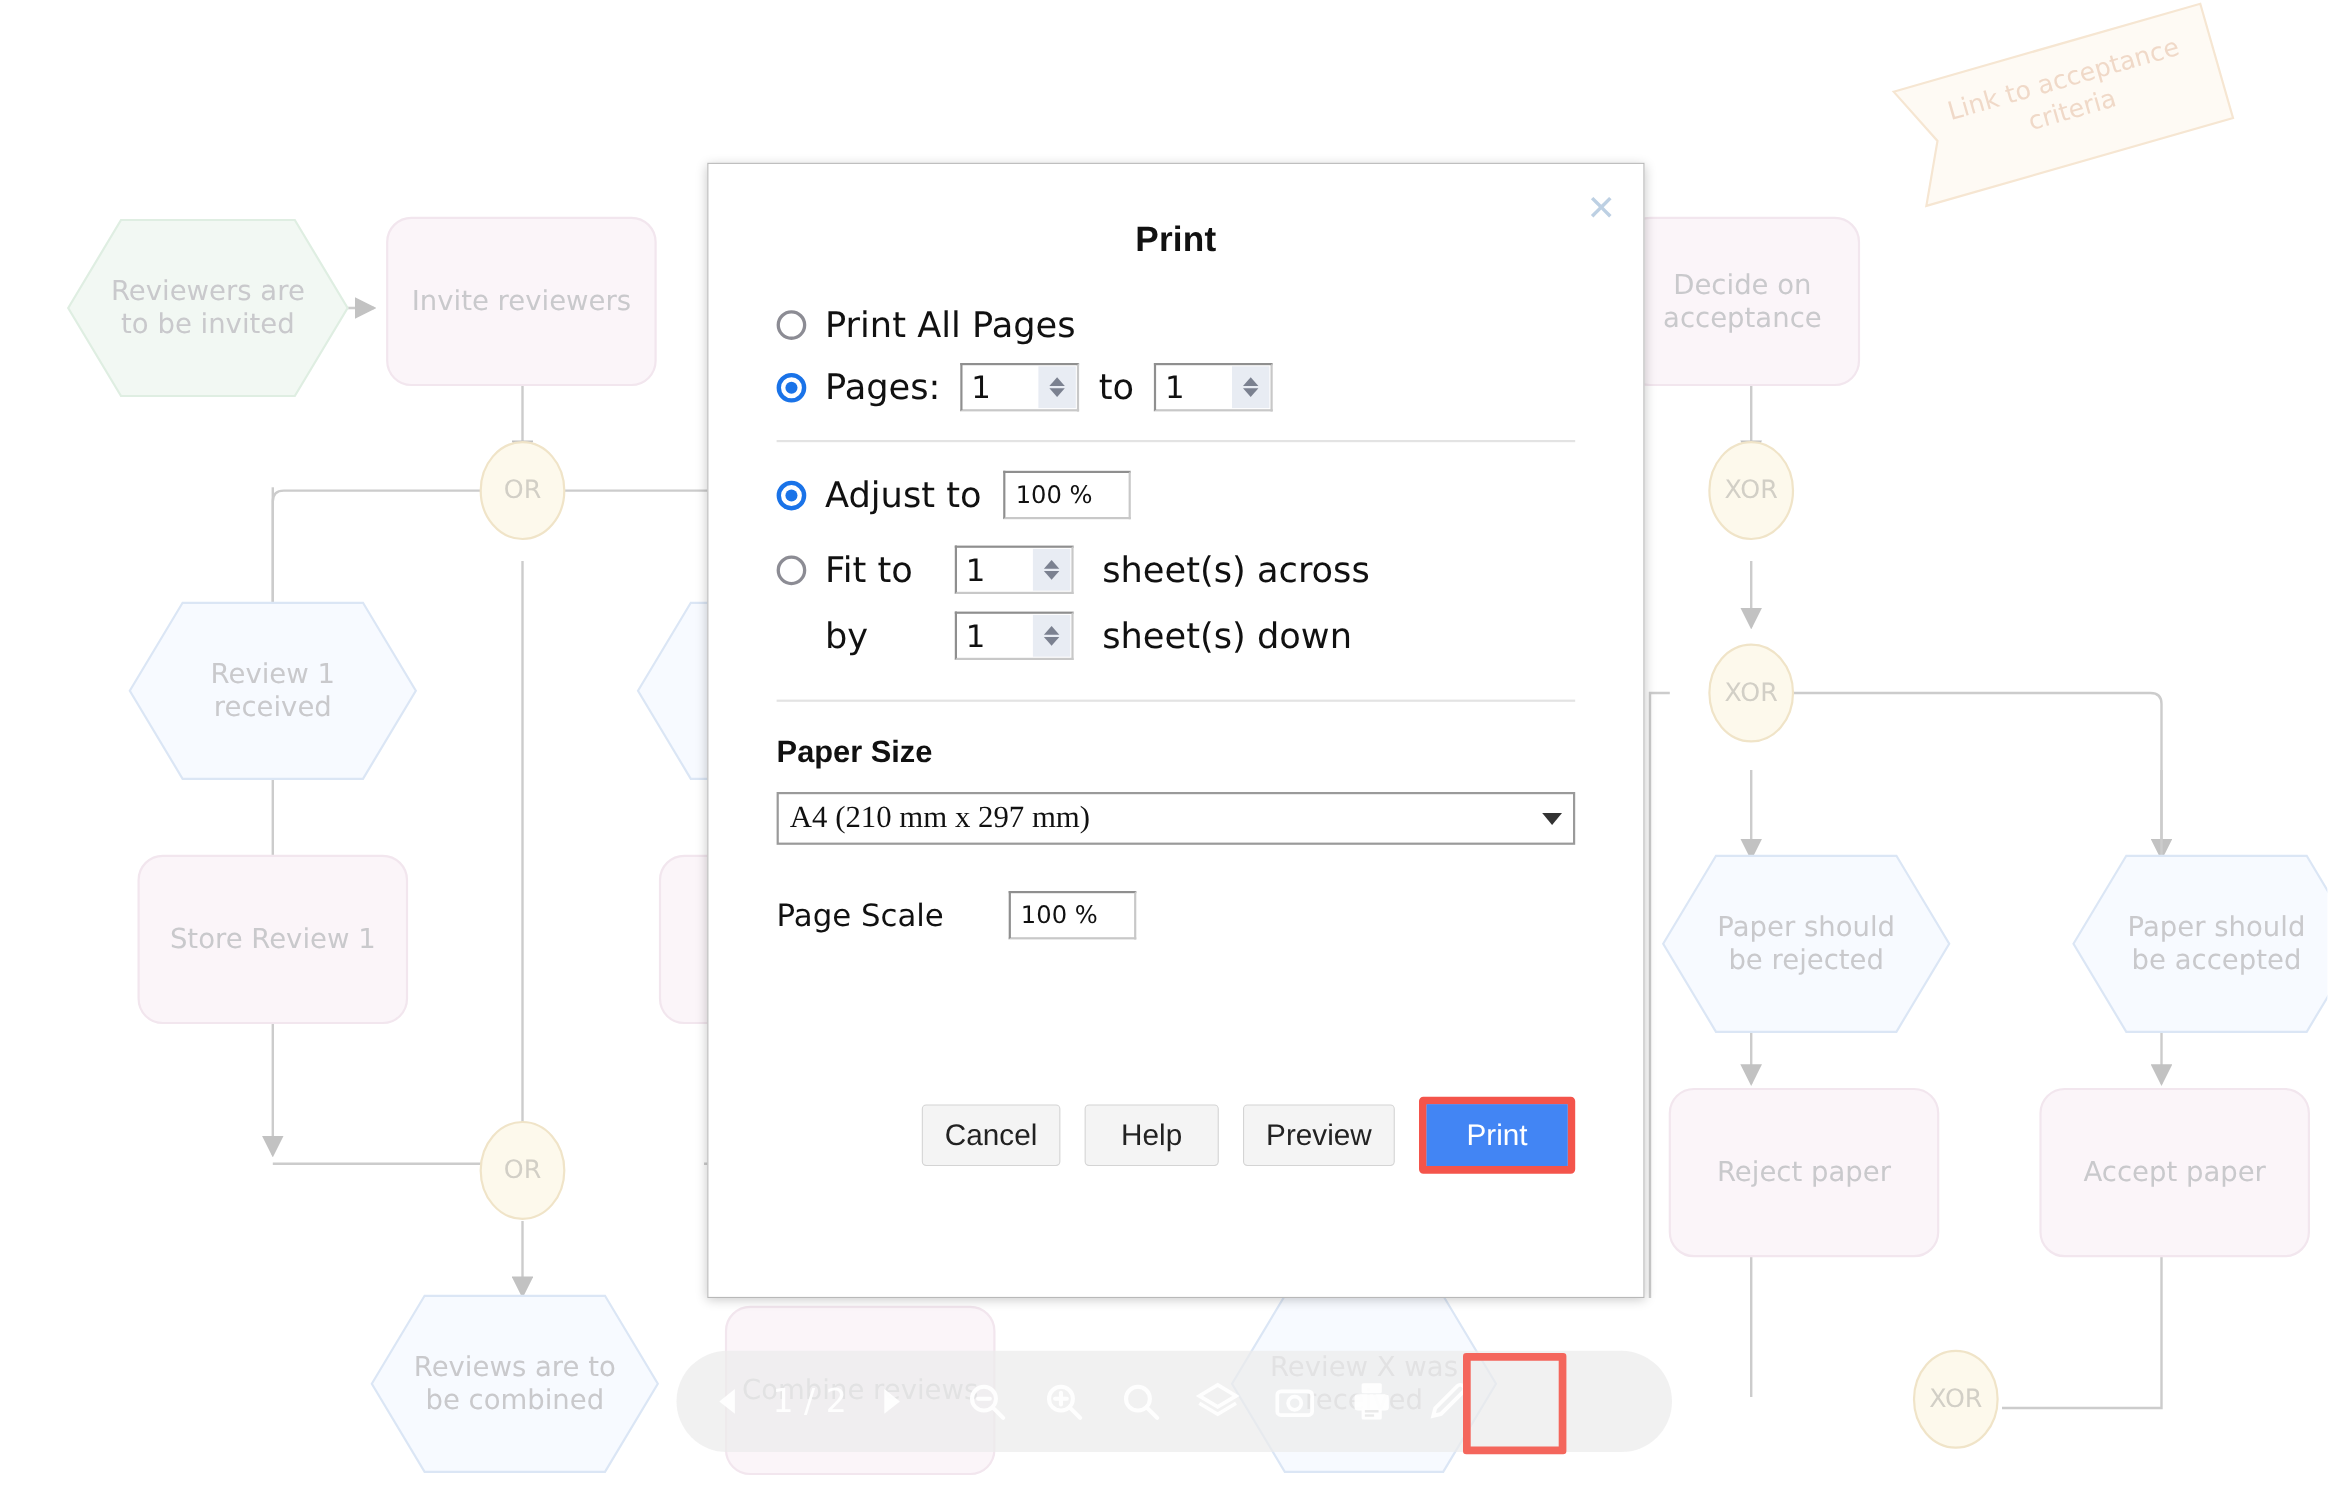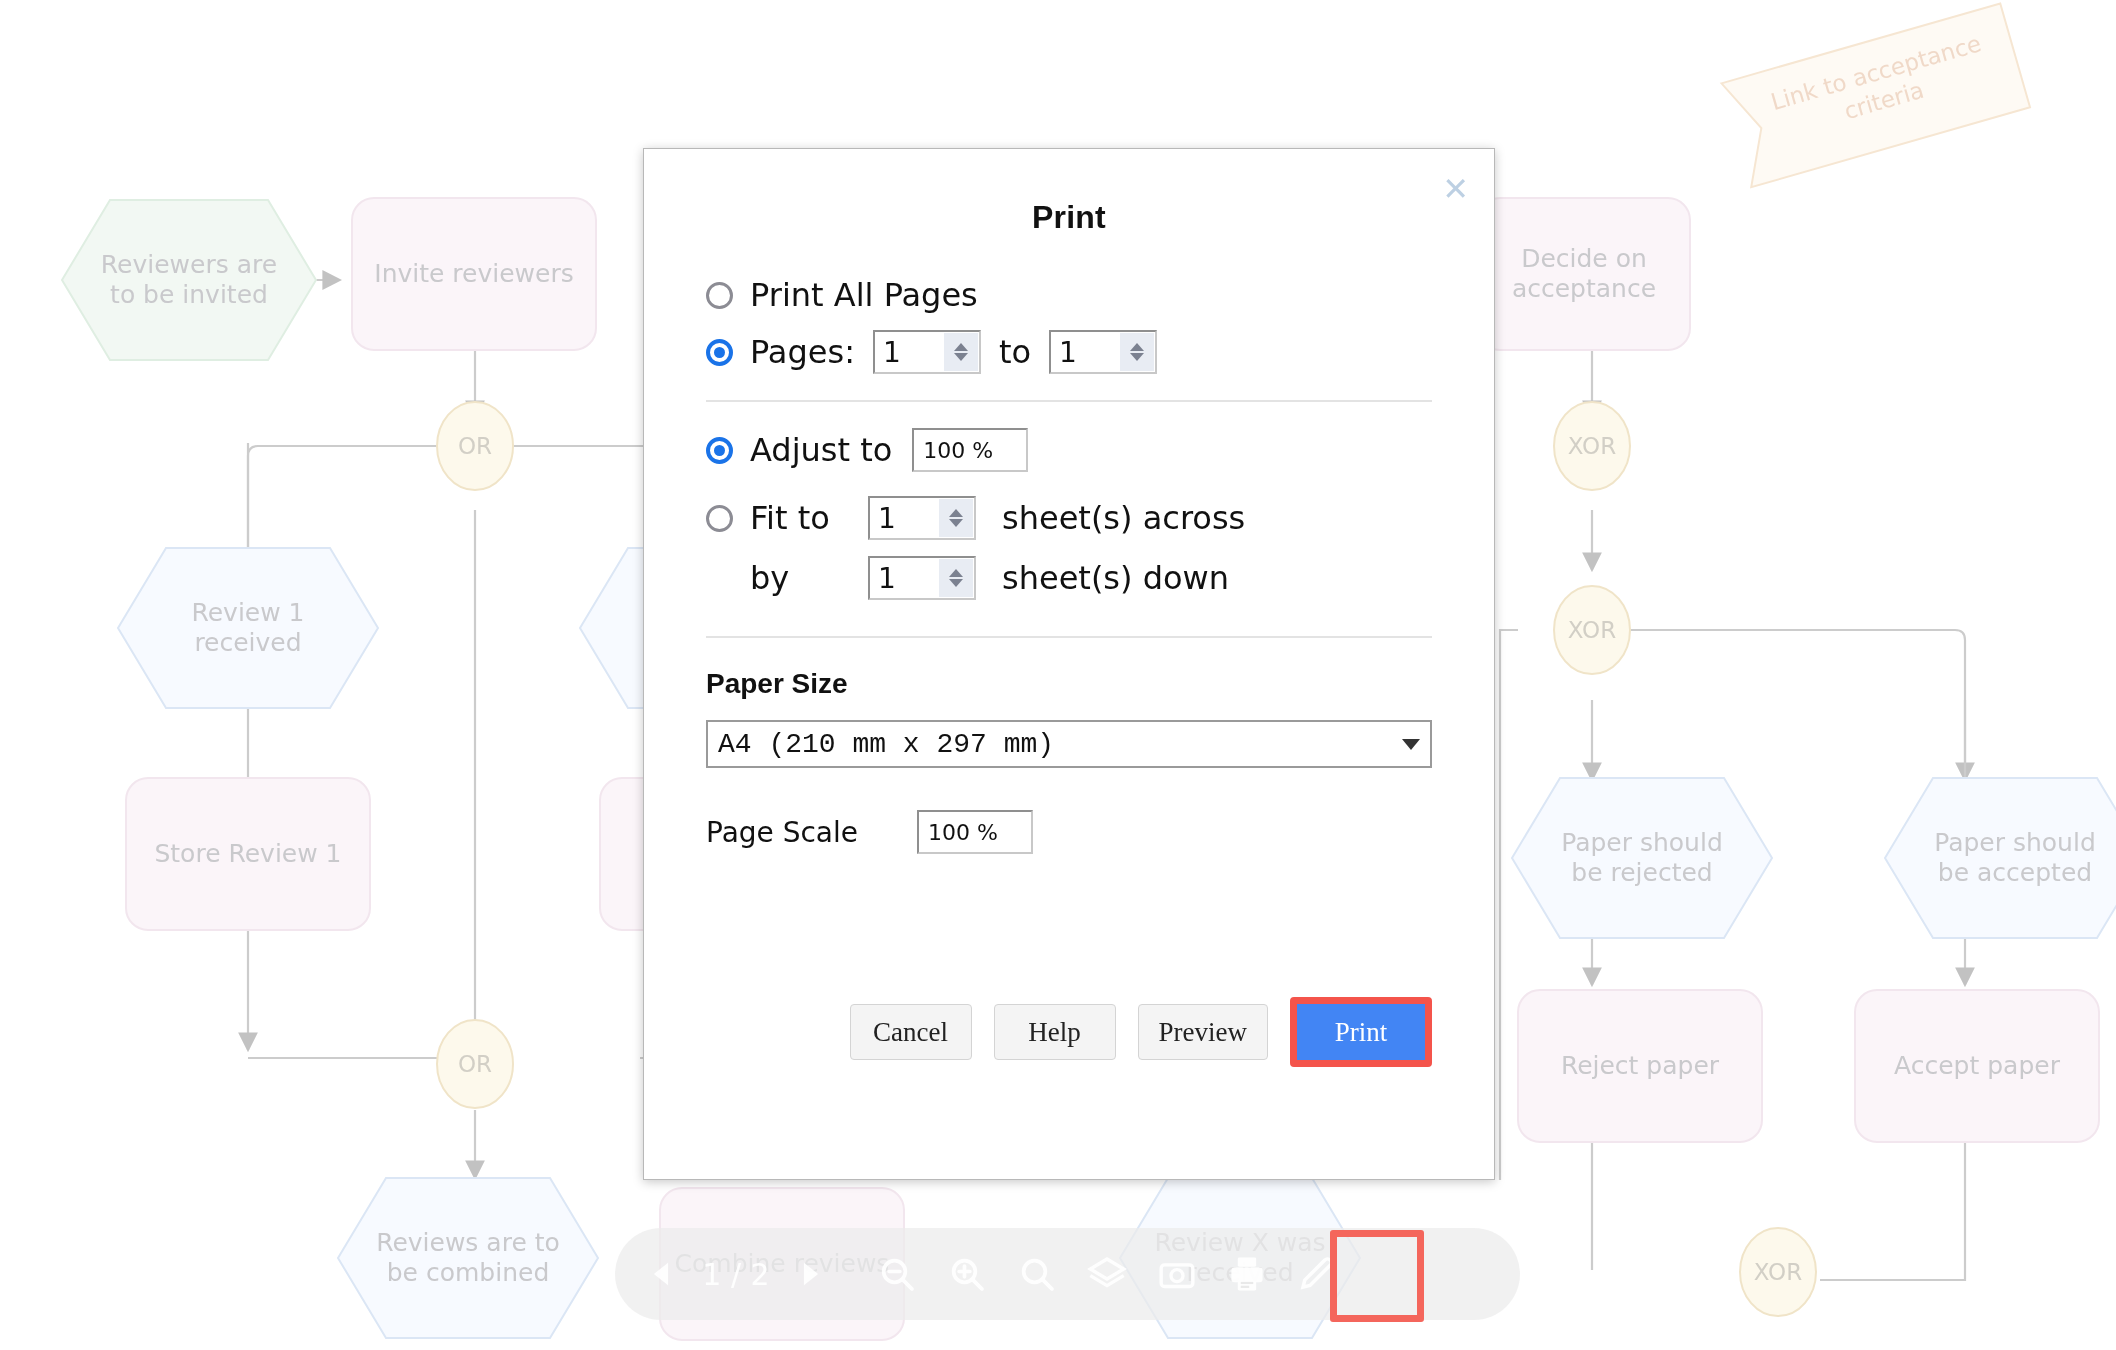--- a/index.html
+++ b/index.html
@@ -233,21 +233,21 @@
     height: 48px;
     border: 2px solid #9a9a9a;
     background: #ffffff;
     display: flex;
     align-items: center;
     padding: 0 10px;
     font-size: 28px;
     color: #111;
     position: relative;
     cursor: pointer;
-    font-family: Liberation Mono, monospace;
+    font-family: Liberation Serif, serif;
   }
   .select-box .chev {
     margin-left: auto;
     width: 0; height: 0;
     border-left: 9px solid transparent;
     border-right: 9px solid transparent;
     border-top: 11px solid #333;
   }
 
   .ori-row { display: flex; align-items: center; margin-top: 24px; padding-left: 22px; gap: 14px; }
@@ -273,21 +273,21 @@
     padding: 0 20px;
     border: 1px solid #d4d4d4;
     border-radius: 4px;
     background: #f4f4f4;
     color: #222;
     font-size: 27px;
     display: flex;
     align-items: center;
     justify-content: center;
     cursor: pointer;
-    font-family: Liberation Serif, serif;
+    font-family: Liberation Sans, sans-serif;
   }
   .btn.primary {
     background: #4285f4;
     color: #ffffff;
     border-color: #4285f4;
   }
   .btn-wrap-highlight {
     border: 7px solid #f4544b;
     border-radius: 4px;
     padding: 0;

